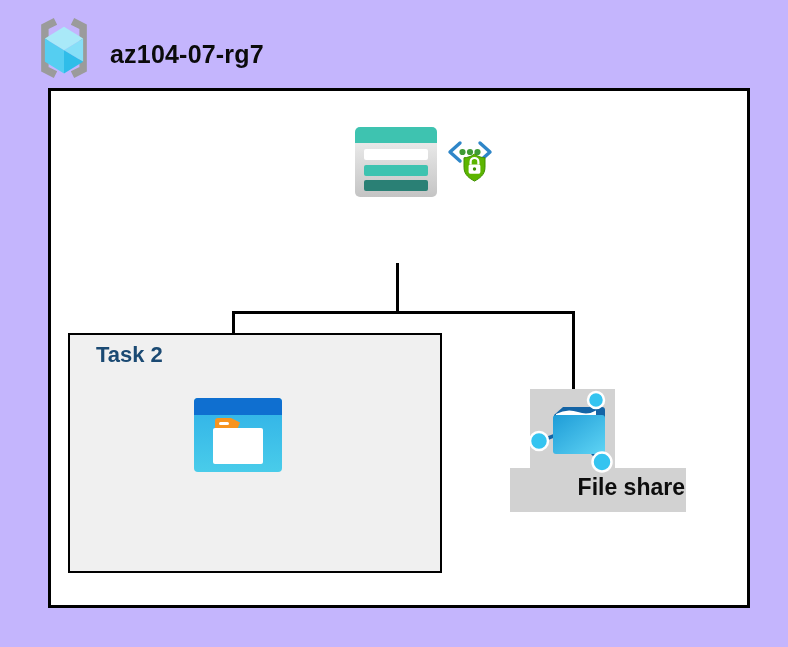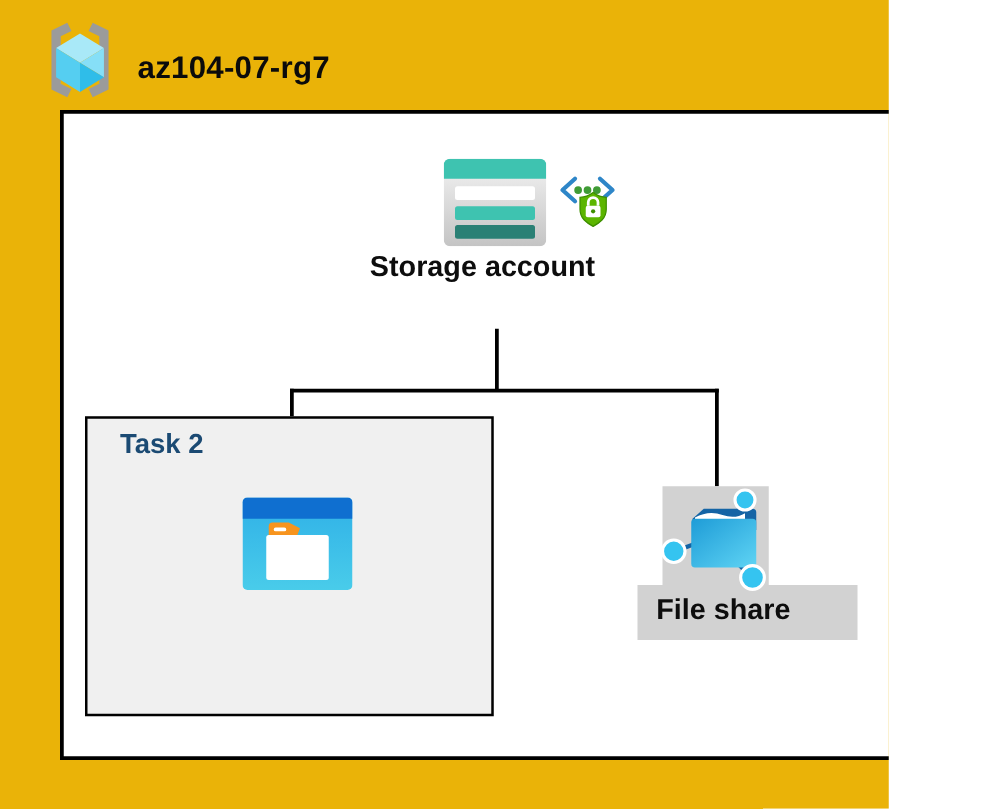--- a/index.html
+++ b/index.html
@@ -1,17 +1,17 @@
 <!DOCTYPE html>
 <html><head>
 <meta charset="utf-8">
 <style>
   html,body { margin:0; padding:0; background:#ffffff; }
   #canvas {
-    position:relative; width:711px; height:647px; background:#eab308;
+    position:relative; width:788px; height:647px; background:#c4b5fd;
     font-family:"Liberation Sans", sans-serif; overflow:hidden;
   }
   .abs { position:absolute; }
 
   
   .rg-title {
     position:absolute; left:110px; top:42px;
     font-size:25px; font-weight:bold; color:#0b0b0b; line-height:1;
     letter-spacing:0.2px;
   }
@@ -36,21 +36,21 @@
   }
 
   
   .line { position:absolute; background:#000000; }
 
   
   .fs-highlight { position:absolute; background:#D2D2D2; }
   .fs-label {
     position:absolute; left:525px; top:475px; width:160px;
     font-size:23px; font-weight:bold; color:#0d0d0d; line-height:1.1;
-    text-align:left;
+    text-align:right;
   }
 </style>
 </head>
 <body>
 
 <div id="canvas">
 
   <svg class="abs" style="left:30px; top:14px;" width="68" height="68" viewBox="0 0 64 64">
     <path d="M24,7 L14,12 L14,52 L24,57" fill="none" stroke="#9B9B9B" stroke-width="7"></path>
     <path d="M40,7 L50,12 L50,52 L40,57" fill="none" stroke="#9B9B9B" stroke-width="7"></path>
@@ -89,23 +89,22 @@
     <path d="M37,10 L47,19 L37,28" fill="none" stroke="#2E86C8" stroke-width="3.4" stroke-linecap="round" stroke-linejoin="round"></path>
     <circle cx="19.5" cy="19" r="3.1" fill="#3F9B35"></circle>
     <circle cx="27" cy="19" r="3.1" fill="#3F9B35"></circle>
     <circle cx="34.5" cy="19" r="3.1" fill="#3F9B35"></circle>
     <path d="M31.5,21 c3.5,2.6 7.5,3.8 10.5,3.8 v9.5 c0,7.6 -5.6,11.1 -10.5,13.8 c-4.9,-2.7 -10.5,-6.2 -10.5,-13.8 v-9.5 c3,0 7,-1.2 10.5,-3.8 z" fill="#5CB500" stroke="#3E8F00" stroke-width="1"></path>
     <path d="M27.6,31.5 v-2.6 a3.9,3.9 0 0 1 7.8,0 v2.6" fill="none" stroke="#ffffff" stroke-width="2.2"></path>
     <rect x="25.6" y="31.5" width="11.8" height="9.2" rx="1.6" fill="#ffffff"></rect>
     <circle cx="31.5" cy="36" r="1.7" fill="#3E8F00"></circle>
   </svg>
 
-  <div class="resource-label" style="left:286px; top:201px; width:200px;">Storage account</div>
 
-  <div class="task-box" style="left:68px; top:333px; width:323px; height:236px;">
+  <div class="task-box" style="left:68px; top:333px; width:323px; height:236px;padding-left:47px;">
     <div class="task-label">Task 2</div>
   </div>
 
   <svg class="abs" style="left:194px; top:398px;" width="88" height="74" viewBox="0 0 88 74">
     <defs>
       <linearGradient id="g-blob" x1="0" y1="0" x2="0" y2="1">
         <stop offset="0" stop-color="#2FB0E7"></stop>
           <stop offset="1" stop-color="#49CCEA"></stop>
       </linearGradient>
     </defs>

